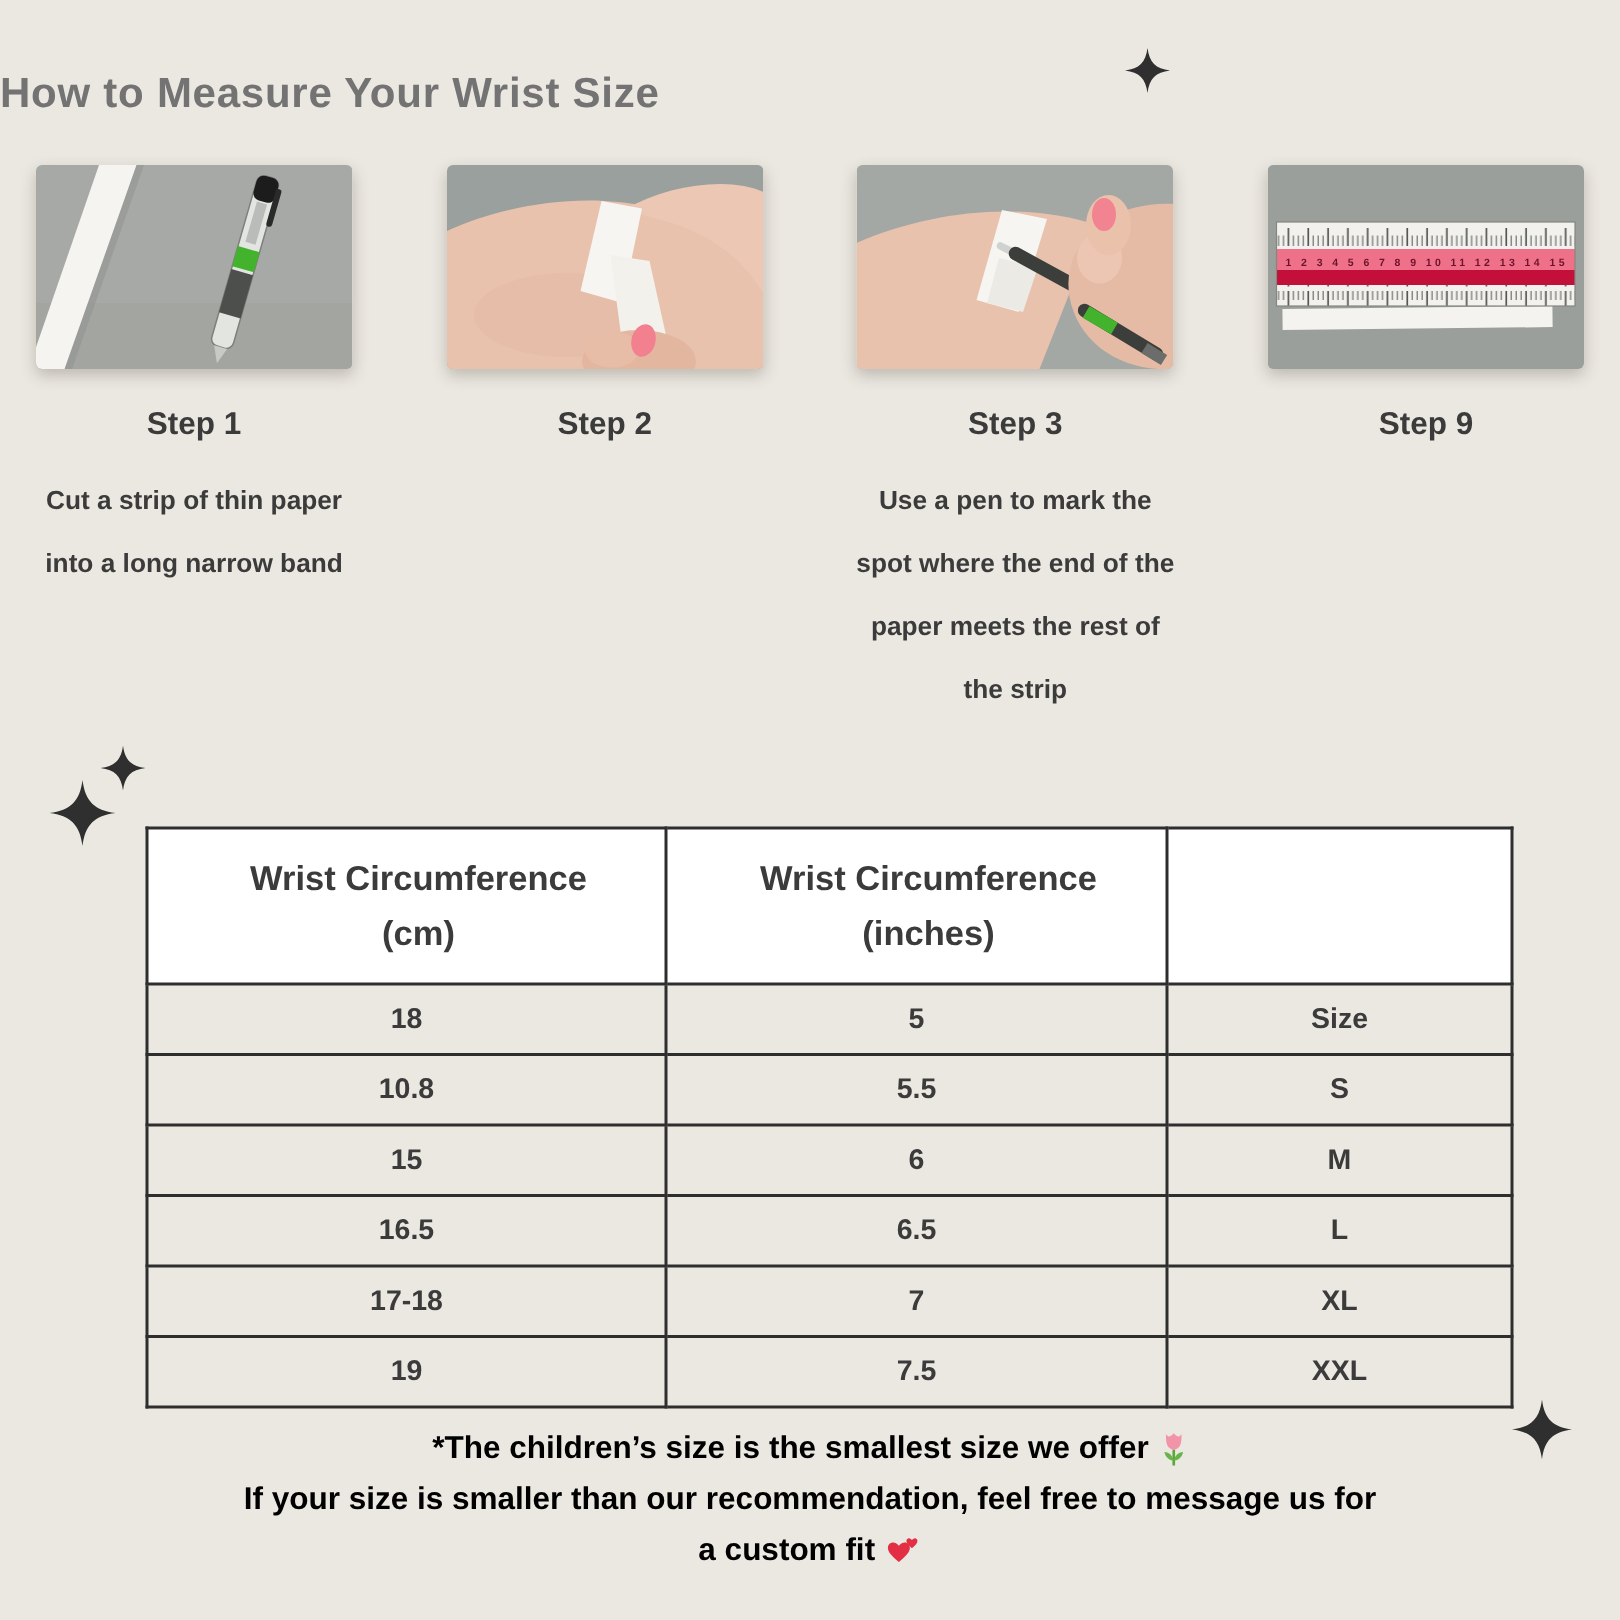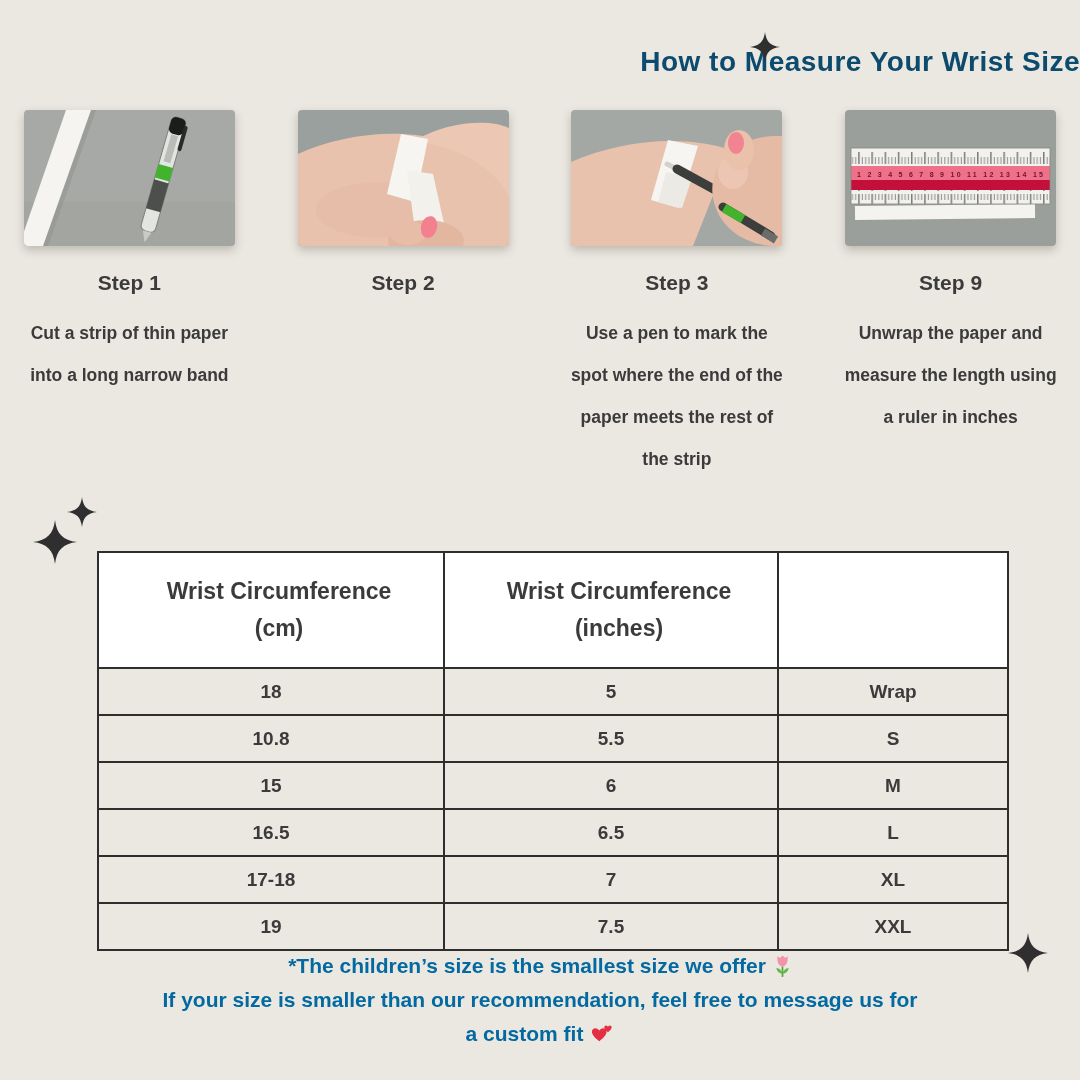--- a/index.html
+++ b/index.html
@@ -1,42 +1,42 @@
 <!DOCTYPE html>
 <html><head>
 <meta charset="utf-8">
 <style>
   * { margin:0; padding:0; box-sizing:border-box; }
   html,body { width:1080px; height:1080px; }
   body { font-family:"Liberation Sans", sans-serif; font-weight:700; }
   .page { position:relative; width:1080px; height:1080px; background:#EBE8E1; overflow:hidden; color:#3B3B3B; }
 
-  .page-title { position:absolute; top:46px; left:0; width:100%; text-align:right;
-    font-size:28px; letter-spacing:.5px; color:#0c4a6e; }
+  .page-title { position:absolute; top:46px; left:0; width:100%; text-align:left;
+    font-size:28px; letter-spacing:.5px; color:#737373; }
 
   .sparkle { position:absolute; }
   .sparkle svg { display:block; width:100%; height:100%; }
 
   .steps { position:absolute; top:110px; left:0; width:1080px; display:flex;gap:15px; }
   .step { width:270px; text-align:center; }
   .photo { width:211px; height:136px; margin:0 auto; border-radius:4px; overflow:hidden;
     box-shadow:0 4px 10px rgba(70,62,50,.28); }
   .photo svg { display:block; }
   .step-label { margin-top:25px; font-size:21px; }
   .step-desc  { margin:17px auto 0; width:218px; font-size:17.5px; line-height:42px; }
 
   .chart-title { position:absolute; top:497px; left:0; width:100%; text-align:center; font-size:26px; }
 
   .conv-table { position:absolute; left:97px; top:551px; width:910px; border-collapse:collapse; table-layout:fixed; }
   .conv-table th, .conv-table td { border:2px solid #2E2E2E; text-align:center; vertical-align:middle; }
-  .conv-table th { background:#FFFFFF; height:116px; font-size:23px; line-height:37px; font-weight:700;padding-left:16px; }
+  .conv-table th { background:#FFFFFF; height:104px; font-size:23px; line-height:37px; font-weight:700;padding-left:16px; }
   .conv-table td { height:47px; font-size:19px; font-weight:700; }
   .col-cm { width:346px; } .col-in { width:334px; } .col-size { width:230px; }
 
-  .footer { position:absolute; top:949px; left:0; width:100%; color:#0369a1; font-size:21px; }
+  .footer { position:absolute; top:949px; left:0; width:100%; color:#000000; font-size:21px; }
   .footer-line { display:flex; justify-content:center; align-items:center; gap:7px; height:34px; }
   .emoji-icon { display:inline-block; }
   .emoji-icon svg { display:block; }
 </style>
 </head>
 <body>
 
 <div class="page">
 
   <h1 class="page-title">How to Measure Your Wrist Size</h1>
@@ -132,21 +132,20 @@
           <rect x="10" y="95" width="180" height="14" fill="#F4F3EF" transform="rotate(-0.6 100 100)"></rect>
           <rect x="6" y="38" width="199" height="18" fill="url(#tickTop)"></rect>
           <rect x="6" y="56" width="199" height="14" fill="#EF7089"></rect>
           <text x="12" y="67" font-size="7" font-weight="bold" fill="#70122B" textLength="186">1 2 3 4 5 6 7 8 9 10 11 12 13 14 15</text>
           <rect x="6" y="70" width="199" height="10" fill="#C2103A"></rect>
           <rect x="6" y="80" width="199" height="14" fill="url(#tickBot)"></rect>
           <rect x="6" y="38" width="199" height="56" fill="none" stroke="#84877F" stroke-width="0.8"></rect>
         </svg>
       </div>
       <div class="step-label">Step 9</div>
-      <div class="step-desc">Unwrap the paper and measure the length using a ruler in inches</div>
     </div>
   </div>
 
   <div class="sparkle" style="left:67px; top:497px; width:30px; height:30px;">
     <svg viewBox="0 0 100 100">
         <path d="M50 0 C54 32 68 46 100 50 C68 54 54 68 50 100 C46 68 32 54 0 50 C32 46 46 32 50 0 Z" fill="#2F2F2F"></path>
       </svg>
   </div>
   <div class="sparkle" style="left:33px; top:520px; width:44px; height:44px;">
     <svg viewBox="0 0 100 100">
@@ -173,21 +172,21 @@
         <th>
           <div></div>
           <div></div>
         </th>
       </tr>
     </thead>
     <tbody>
       <tr>
         <td>18</td>
         <td>5</td>
-        <td>Wrap</td>
+        <td>Size</td>
       </tr>
       <tr>
         <td>10.8</td>
         <td>5.5</td>
         <td>S</td>
       </tr>
       <tr>
         <td>15</td>
         <td>6</td>
         <td>M</td>

